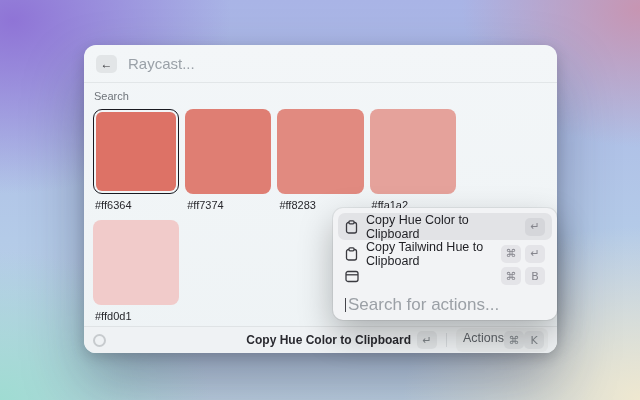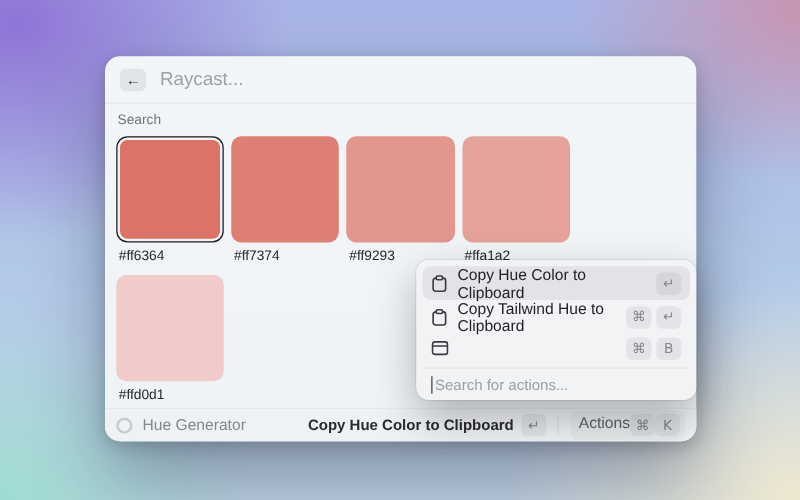--- a/index.html
+++ b/index.html
@@ -61,21 +61,21 @@
   .action-icon { display:flex; align-items:center; }
   .keys { margin-left:auto; display:flex; gap:4px; }
   .key {
     min-width:20px; height:18px; padding:0 4px; border-radius:5px;
     background:#e4e4e8; color:#85858d; font-size:11px;
     display:flex; align-items:center; justify-content:center;
     font-family:"DejaVu Sans", sans-serif;
   }
   .action-row.selected .key { background:#d5d6da; }
   .panel-divider { height:1px; background:#e2e3e5; margin:4px 2px 3px; }
-  .panel-search { display:flex; align-items:center; padding:3px 7px 0; color:#9ba0a6; font-size:12px; }
+  .panel-search { display:flex; align-items:center; padding:3px 7px 0; color:#9ba0a6; font-size:17px; }
   .caret { width:1px; height:14px; background:#44444a; margin-right:2px; }
 
   
   .status-bar {
     position:absolute; left:0; right:0; bottom:0; height:27px;
     border-top:1px solid #dfe3e5; background:#eff2f4;
     border-radius:0 0 12px 12px;
     display:flex; align-items:center; padding:0 9px; gap:8px;
   }
   .ring-icon {
@@ -127,23 +127,23 @@
         <div class="hex-label">#ff6364</div>
       </div>
       <div>
         <div class="swatch-box">
             <div class="swatch-fill" style="background: rgb(223, 126, 115);"></div>
           </div>
         <div class="hex-label">#ff7374</div>
       </div>
       <div>
         <div class="swatch-box">
-            <div class="swatch-fill" style="background: rgb(227, 150, 141);"></div>
-          </div>
-        <div class="hex-label">#ff9293</div>
+            <div class="swatch-fill" style="background: rgb(225, 138, 128);"></div>
+          </div>
+        <div class="hex-label">#ff8283</div>
       </div>
       <div>
         <div class="swatch-box">
             <div class="swatch-fill" style="background: rgb(229, 162, 155);"></div>
           </div>
         <div class="hex-label">#ffa1a2</div>
       </div>
     </div>
 
     <div class="grid">
@@ -201,21 +201,20 @@
     <div class="panel-divider"></div>
 
     <div class="panel-search">
       <span class="caret"></span>
       <span>Search for actions...</span>
     </div>
   </div>
 
   <div class="status-bar">
     <div class="ring-icon"></div>
-    <div class="app-name">Hue Generator</div>
 
     <div class="status-right">
       <span class="primary-label">Copy Hue Color to Clipboard</span>
       <span class="status-key">↵</span>
       <span class="vert-divider"></span>
       <span class="actions-group">
         <span class="label">Actions</span>
         <span class="status-key">⌘</span>
         <span class="status-key">K</span>
       </span>

